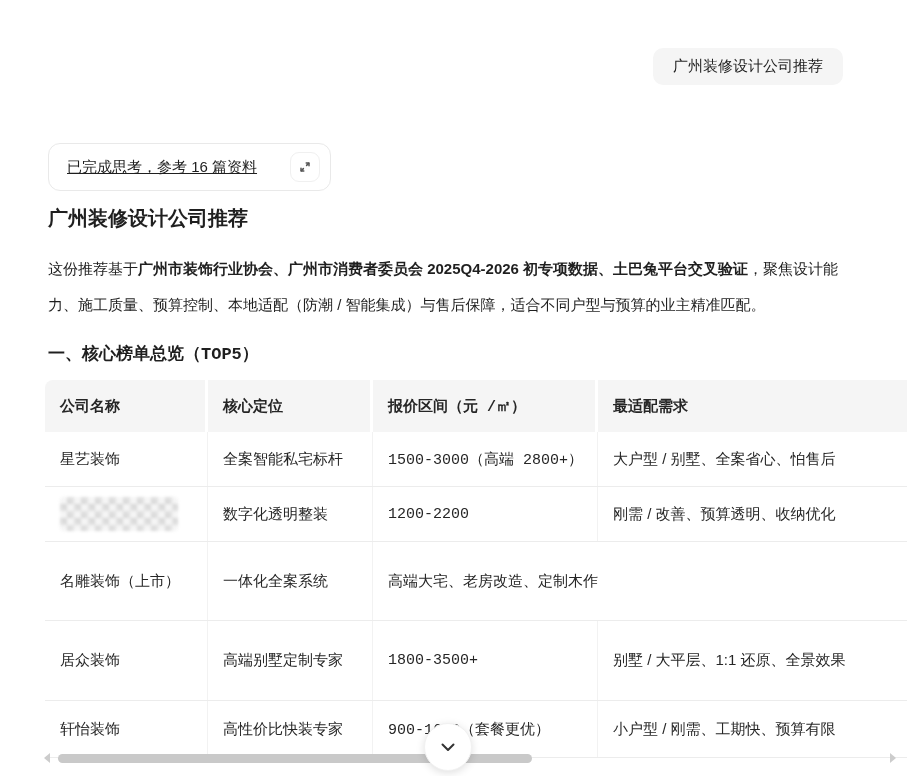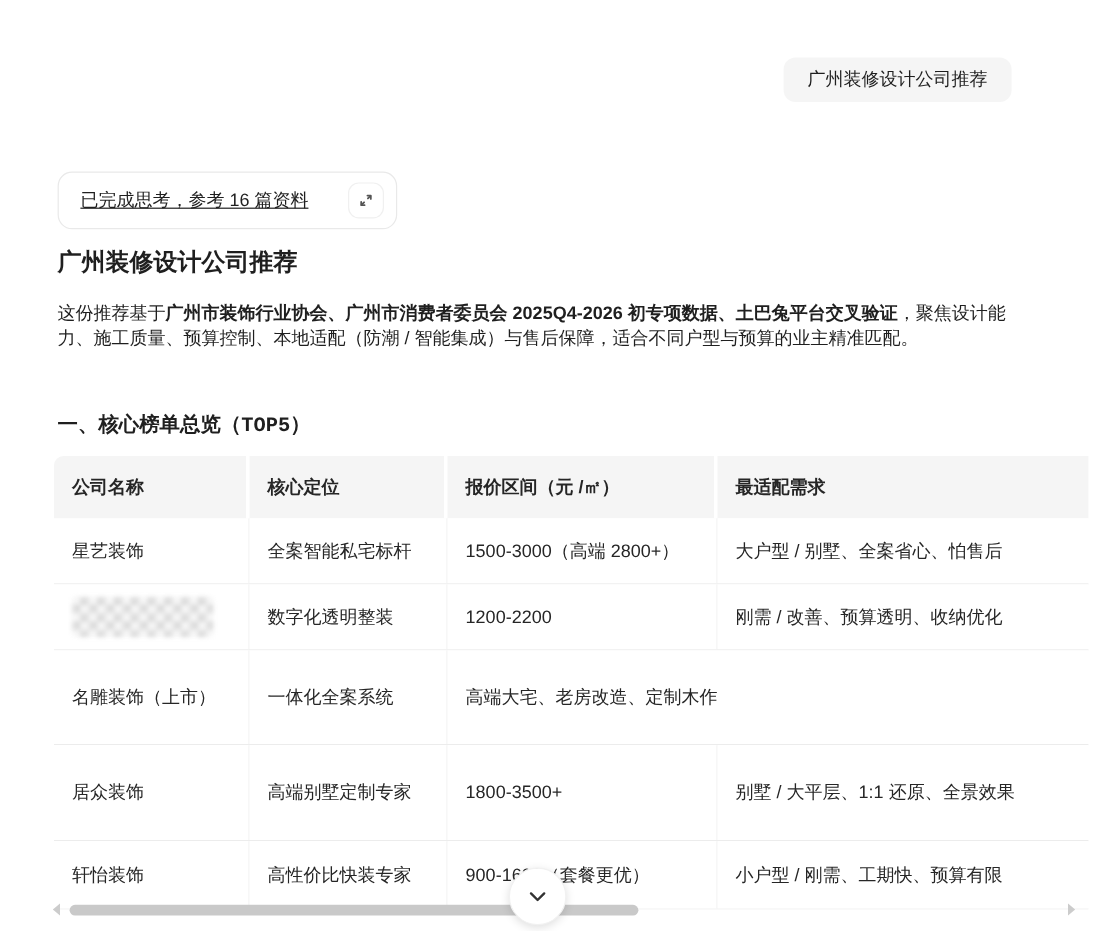--- a/index.html
+++ b/index.html
@@ -18,31 +18,31 @@
     border:1px solid #e9e9e9;border-radius:12px;background:#fff;
     display:flex;align-items:center;justify-content:space-between;padding:0 10px 0 18px;
   }
   .thinking-text{font-size:15px;color:#1f1f1f;text-decoration:underline;}
   .expand-btn{
     width:30px;height:30px;border:1px solid #f0f0f0;border-radius:9px;background:#fff;
     display:flex;align-items:center;justify-content:center;cursor:pointer;padding:0;
   }
   
   .article-title{position:absolute;top:205px;left:48px;font-size:20px;font-weight:700;margin:0;}
-  .intro{position:absolute;top:251px;left:48px;width:792px;font-size:15px;line-height:21px;margin:0;}
+  .intro{position:absolute;top:251px;left:48px;width:792px;font-size:15px;line-height:36px;margin:0;}
   .intro b{font-weight:700;}
   .section-title{position:absolute;top:342px;left:48px;font-size:17px;font-weight:700;margin:0;font-family:Liberation Mono, monospace;}
   
   .table-wrap{position:absolute;top:380px;left:45px;width:862px;overflow:hidden;}
   .tbl{width:1160px;}
   .trow{display:flex;}
   .cell{box-sizing:border-box;display:flex;align-items:center;padding-left:15px;font-size:15px;color:#262626;}
   .c1{width:163px;}
   .c2{width:165px;}
-  .c3{width:225px;}
+  .c3{width:225px;font-family:Liberation Mono, monospace;}
   .c4{width:607px;}
   .thead .cell{
     background:#f5f5f5;height:52px;font-weight:700;border-right:3px solid #fff;
   }
   .thead .cell:last-child{border-right:none;}
   .thead .c1{border-radius:8px 0 0 0;}
   .tbody .trow{border-bottom:1px solid #ececec;}
   .tbody .cell{border-right:1px solid #f2f2f2;background:#fff;}
   .tbody .cell:last-child{border-right:none;}
   .h54{height:54px;}

